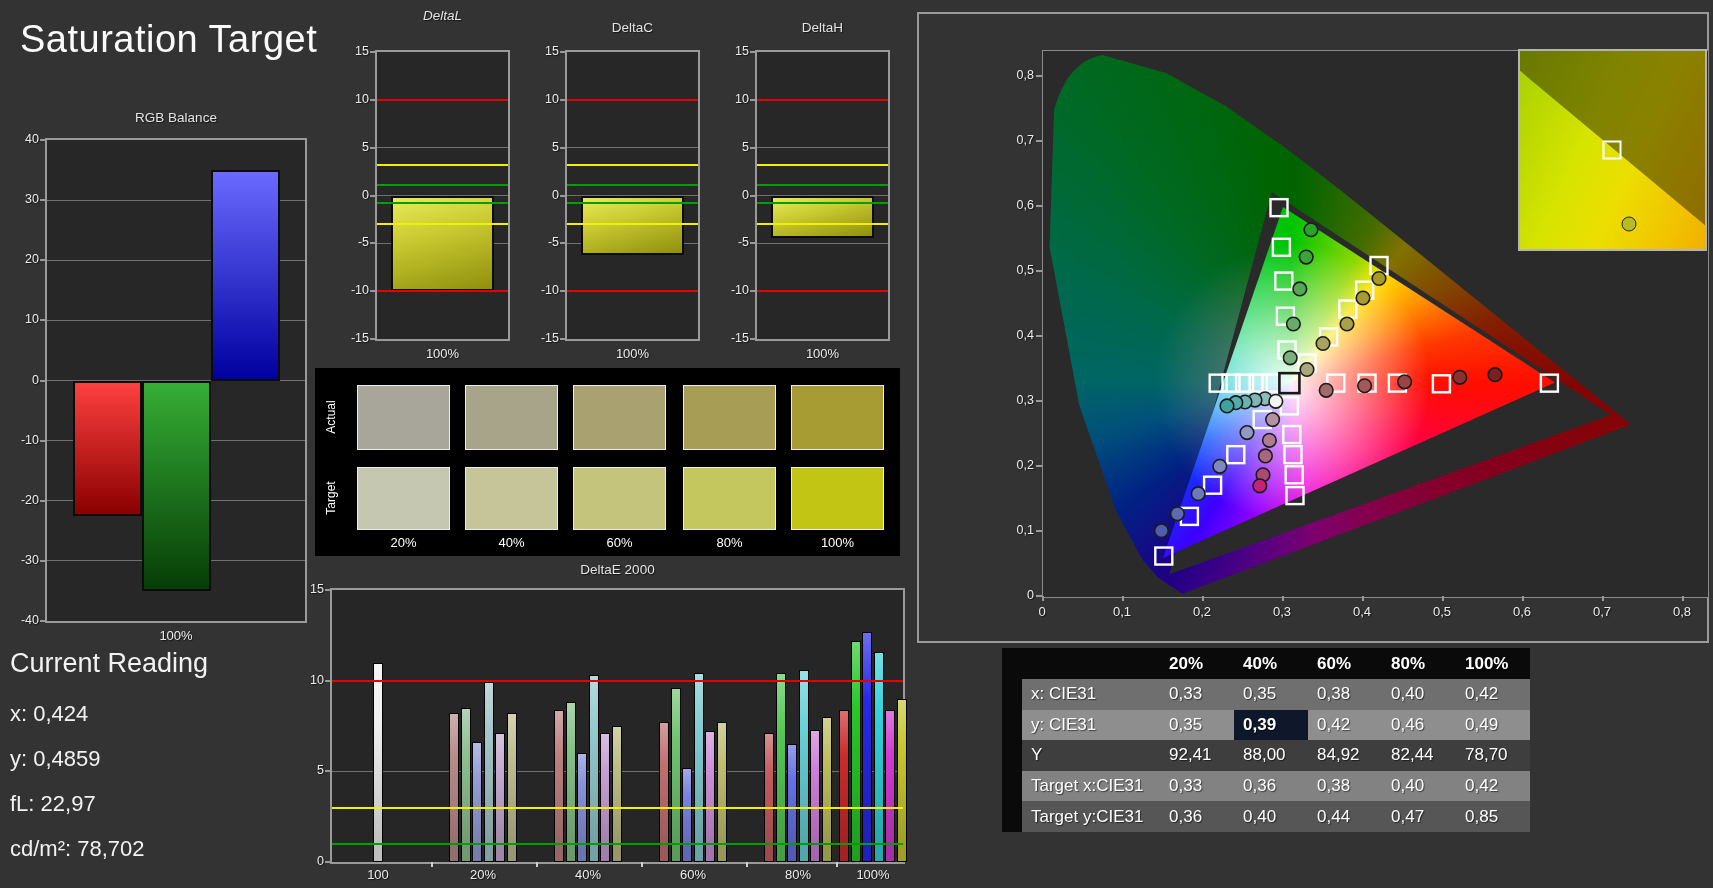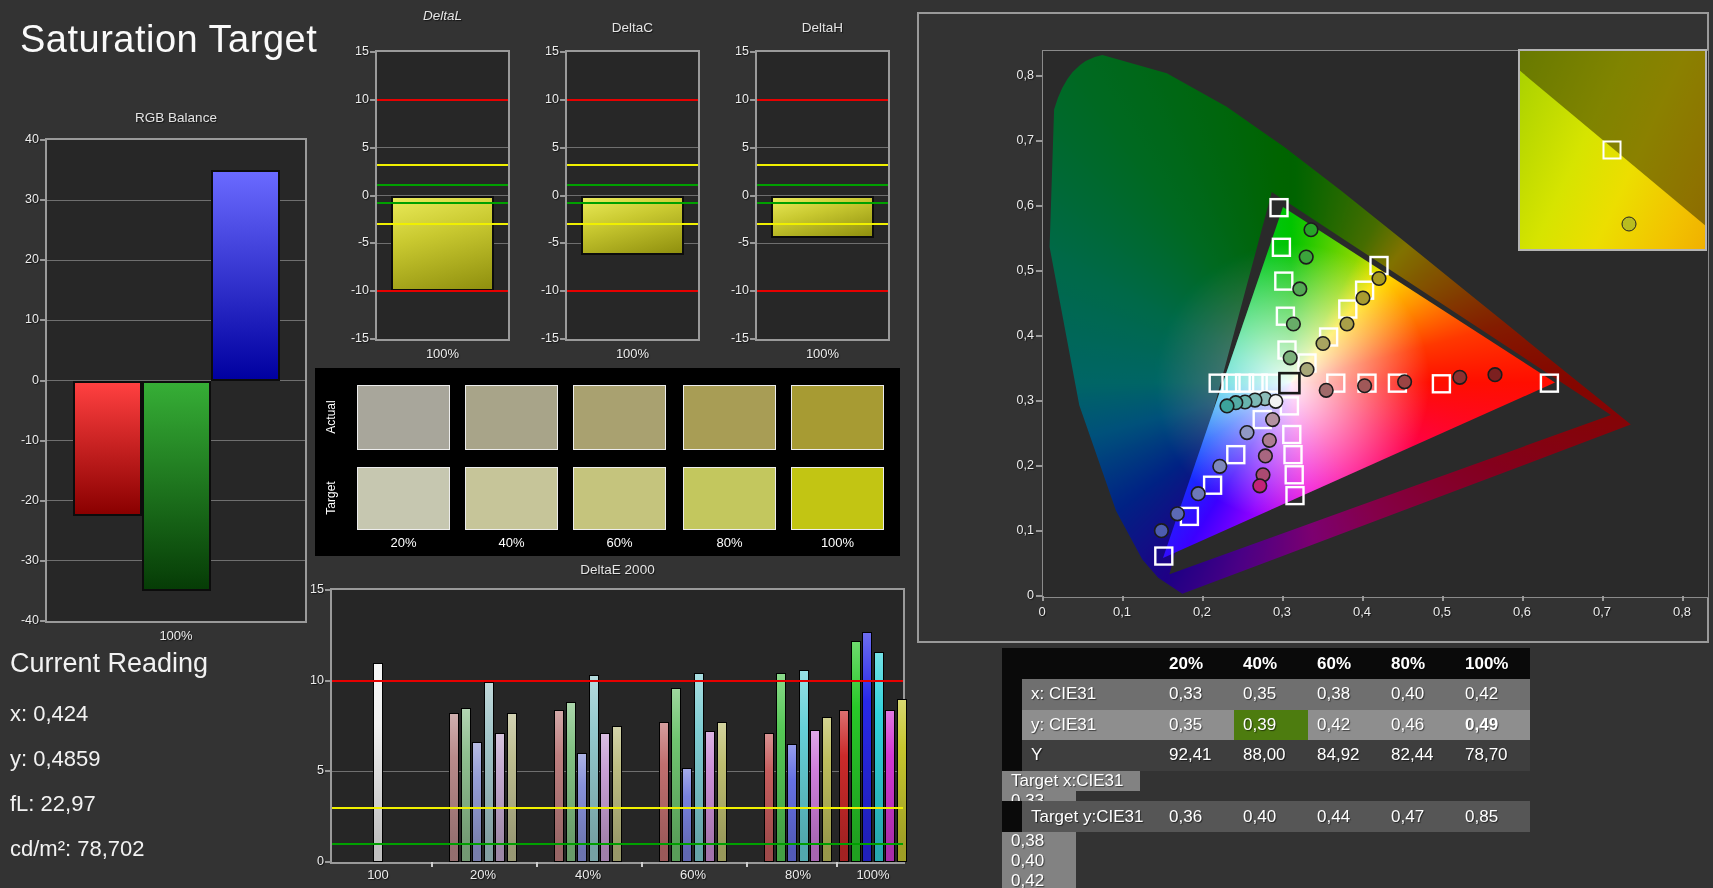--- a/index.html
+++ b/index.html
@@ -394,35 +394,35 @@
       <div class="tcell" style="width: 74px; height: 30.6px; background: rgb(111, 111, 111); font-weight: 400;">0,33</div>
       <div class="tcell" style="width: 74px; height: 30.6px; background: rgb(111, 111, 111); font-weight: 400;">0,35</div>
       <div class="tcell" style="width: 74px; height: 30.6px; background: rgb(111, 111, 111); font-weight: 400;">0,38</div>
       <div class="tcell" style="width: 74px; height: 30.6px; background: rgb(111, 111, 111); font-weight: 400;">0,40</div>
       <div class="tcell" style="width: 74px; height: 30.6px; background: rgb(111, 111, 111); font-weight: 400;">0,42</div>
     </div>
     <div class="trow" style="height: 30.6px;">
       <div class="tcell" style="width: 20px; height: 30.6px; background: rgb(10, 10, 10); font-weight: 400;"></div>
       <div class="tcell" style="width: 138px; height: 30.6px; background: rgb(142, 142, 142); font-weight: 400;">y: CIE31</div>
       <div class="tcell" style="width: 74px; height: 30.6px; background: rgb(142, 142, 142); font-weight: 400;">0,35</div>
-      <div class="tcell" style="width: 74px; height: 30.6px; background: #4d7c0f; font-weight: 400;">0,39</div>
+      <div class="tcell" style="width: 74px; height: 30.6px; background: #0f172a; font-weight: 700;">0,39</div>
       <div class="tcell" style="width: 74px; height: 30.6px; background: rgb(142, 142, 142); font-weight: 400;">0,42</div>
       <div class="tcell" style="width: 74px; height: 30.6px; background: rgb(142, 142, 142); font-weight: 400;">0,46</div>
-      <div class="tcell" style="width: 74px; height: 30.6px; background: rgb(142, 142, 142); font-weight: 700;">0,49</div>
+      <div class="tcell" style="width: 74px; height: 30.6px; background: rgb(142, 142, 142); font-weight: 400;">0,49</div>
     </div>
     <div class="trow" style="height: 30.6px;">
       <div class="tcell" style="width: 20px; height: 30.6px; background: rgb(10, 10, 10); font-weight: 400;"></div>
       <div class="tcell" style="width: 138px; height: 30.6px; background: rgb(62, 62, 62); font-weight: 400;">Y</div>
       <div class="tcell" style="width: 74px; height: 30.6px; background: rgb(62, 62, 62); font-weight: 400;">92,41</div>
       <div class="tcell" style="width: 74px; height: 30.6px; background: rgb(62, 62, 62); font-weight: 400;">88,00</div>
       <div class="tcell" style="width: 74px; height: 30.6px; background: rgb(62, 62, 62); font-weight: 400;">84,92</div>
       <div class="tcell" style="width: 74px; height: 30.6px; background: rgb(62, 62, 62); font-weight: 400;">82,44</div>
       <div class="tcell" style="width: 74px; height: 30.6px; background: rgb(62, 62, 62); font-weight: 400;">78,70</div>
     </div>
-    <div class="trow" style="height: 30.6px; flex-direction: column;">
+    <div class="trow" style="height: 30.6px;">
       <div class="tcell" style="width: 20px; height: 30.6px; background: rgb(10, 10, 10); font-weight: 400;"></div>
       <div class="tcell" style="width: 138px; height: 30.6px; background: rgb(130, 130, 130); font-weight: 400;">Target x:CIE31</div>
       <div class="tcell" style="width: 74px; height: 30.6px; background: rgb(130, 130, 130); font-weight: 400;">0,33</div>
       <div class="tcell" style="width: 74px; height: 30.6px; background: rgb(130, 130, 130); font-weight: 400;">0,36</div>
       <div class="tcell" style="width: 74px; height: 30.6px; background: rgb(130, 130, 130); font-weight: 400;">0,38</div>
       <div class="tcell" style="width: 74px; height: 30.6px; background: rgb(130, 130, 130); font-weight: 400;">0,40</div>
       <div class="tcell" style="width: 74px; height: 30.6px; background: rgb(130, 130, 130); font-weight: 400;">0,42</div>
     </div>
     <div class="trow" style="height: 30.6px;">
       <div class="tcell" style="width: 20px; height: 30.6px; background: rgb(10, 10, 10); font-weight: 400;"></div>

